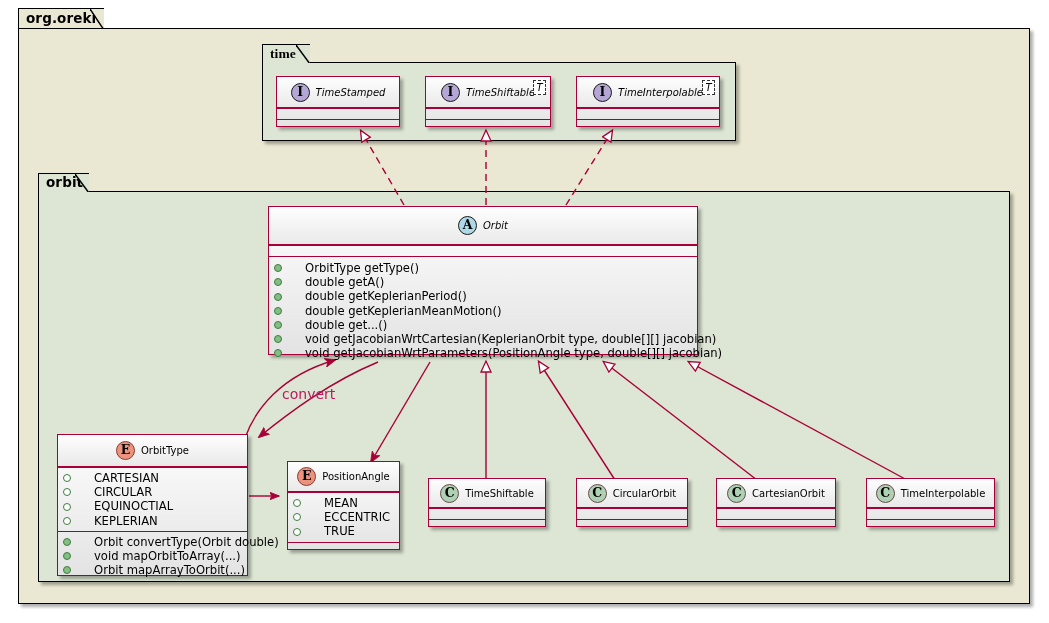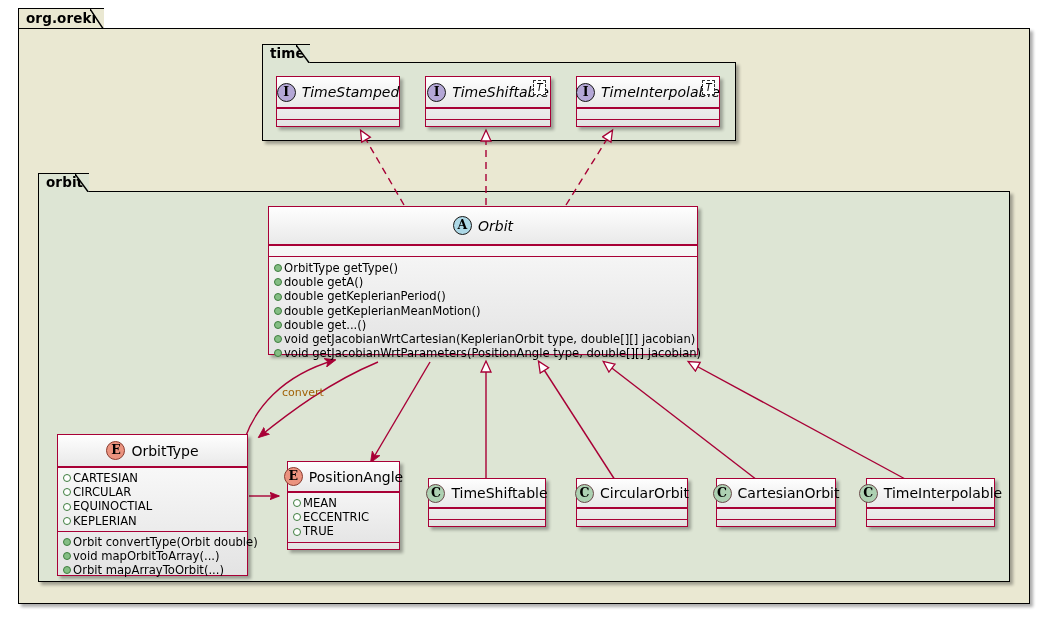--- a/index.html
+++ b/index.html
@@ -95,21 +95,21 @@
     box-sizing: border-box;
     font-family: "DejaVu Serif", serif;
     line-height: 1;
   }
   .icon-interface { background: #B4A7D6; border: 1.4px solid #181818; }
   .icon-abstract  { background: #ADD8E6; border: 1.4px solid #181818; }
   .icon-enum      { background: #EB937F; border: 1.4px solid #8A3B2E; }
   .icon-class     { background: #ADD1B2; border: 1.4px solid #6A4A4A; }
 
   .cls-name {
-    font-size: 14px;
+    font-size: 10px;
     color: #000000;
     white-space: nowrap;
   }
   .cls-name.italic { font-style: italic; }
 
   
   .generic-badge {
     position: absolute;
     top: 3px;
     right: 4px;
@@ -130,60 +130,60 @@
   
   .compartment {
     box-sizing: border-box;
     border-top: 1.3px solid #A80036;
     padding: 3px 5px 3px 5px;
   }
   .compartment.empty { height: 11px; padding: 0; }
   .member {
     display: flex;
     align-items: center;
-    gap: 2px;
+    gap: 23px;
     font-size: 11.6px;
     color: #000000;
     line-height: 14.2px;
     white-space: nowrap;
   }
   .vis {
     width: 8px; height: 8px;
     border-radius: 50%;
     flex: 0 0 auto;
     box-sizing: border-box;
   }
   .vis-public  { background: #84BE84; border: 1px solid #3E7D3E; }
   .vis-field   { background: #FFFFFF; border: 1.2px solid #3E7D3E; }
 
   
   .edge-label {
     position: absolute;
-    font-size: 11px;
-    color: #a16207;
+    font-size: 14px;
+    color: #be185d;
     white-space: nowrap;
   }
 </style>
 </head>
 <body>
 
 <div id="canvas">
 
   <div class="pkg-tab pkg-tab-outer" style="left:18px; top:8px; width:86px; height:21px;">
     <span>org.orekit</span>
     <span class="fold">
       <svg width="14" height="21" viewBox="0 0 14 21">
           <path d="M0,0 L14,21 L14,0 Z" fill="#EAE8D2" stroke="none"></path>
           <path d="M0,0 L14,21" stroke="#000" stroke-width="1.5" fill="none"></path>
         </svg>
     </span>
   </div>
   <div class="pkg pkg-outer" style="left:18px; top:28px; width:1012px; height:576px;"></div>
 
-  <div class="pkg-tab pkg-tab-inner" style="left:262px; top:44px; width:48px; height:19px; z-index:3;">
+  <div class="pkg-tab pkg-tab-inner" style="left:262px; top:44px; width:48px; height:19px; z-index:3;font-family:Liberation Serif, serif;">
     <span>time</span>
     <span class="fold">
       <svg width="14" height="19" viewBox="0 0 14 19">
           <path d="M0,0 L14,19 L14,0 Z" fill="#DDE5D4" stroke="none"></path>
           <path d="M0,0 L14,19" stroke="#000" stroke-width="1.5" fill="none"></path>
         </svg>
     </span>
   </div>
   <div class="pkg pkg-inner" style="left:262px; top:62px; width:474px; height:79px; z-index:2;"></div>
 

